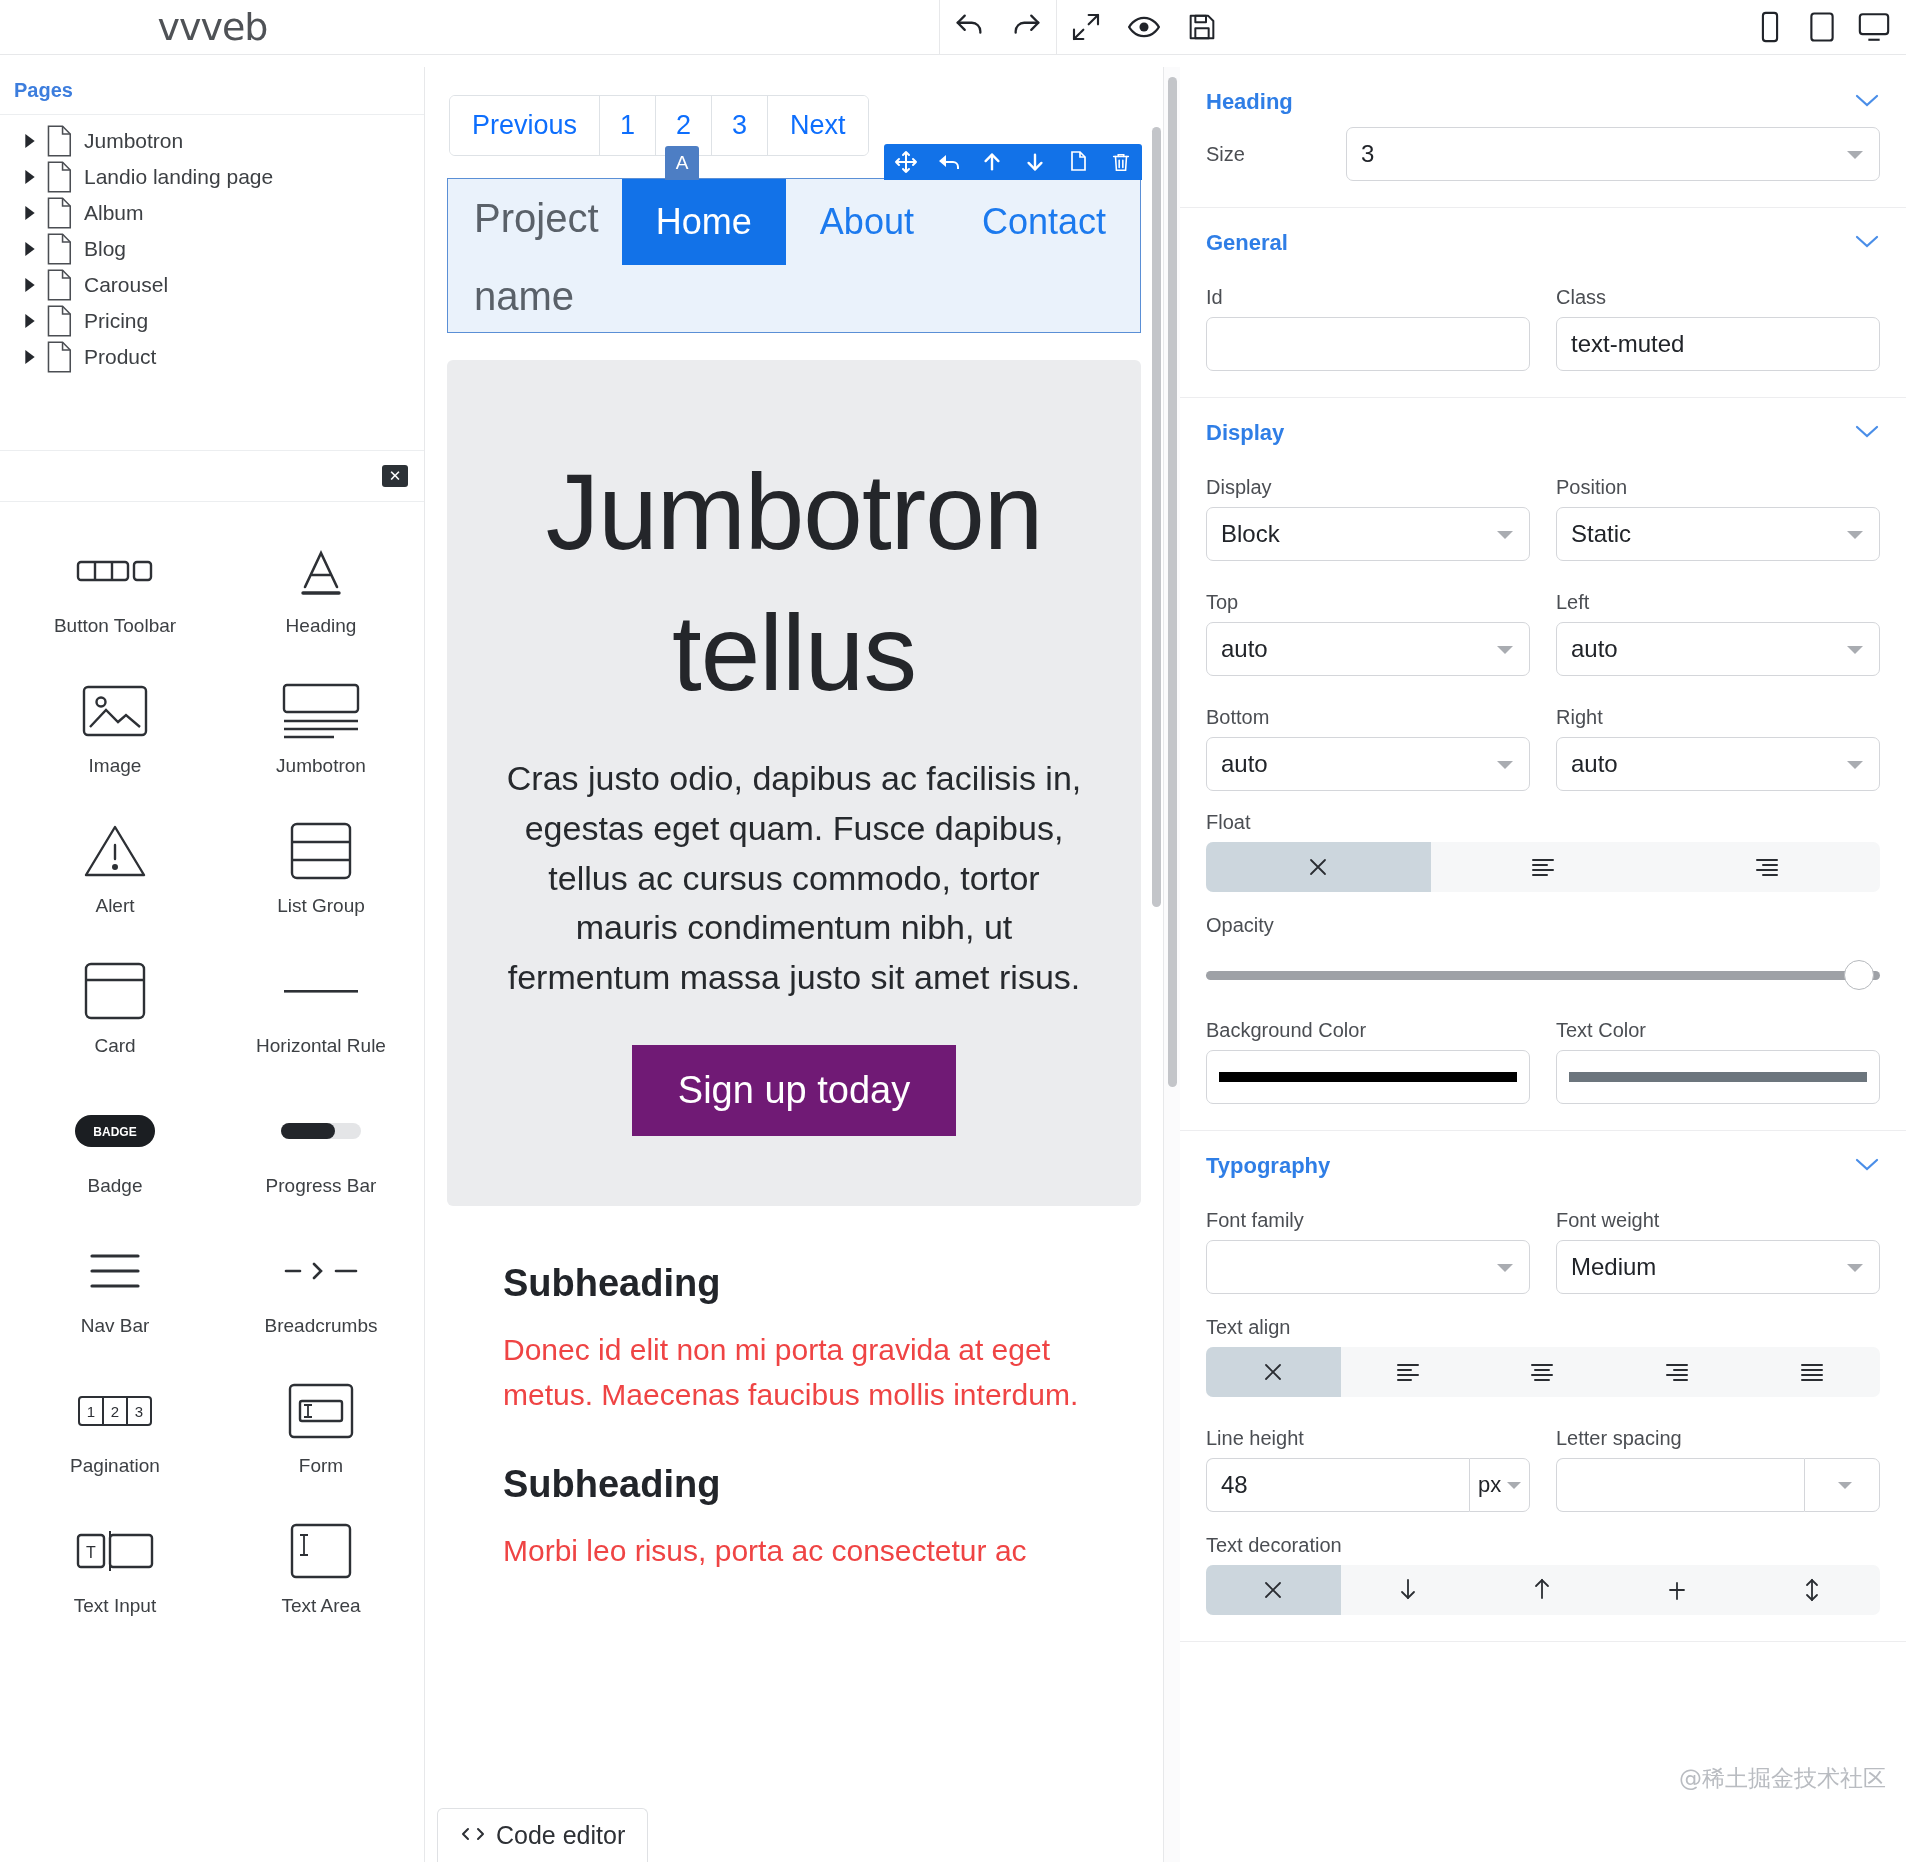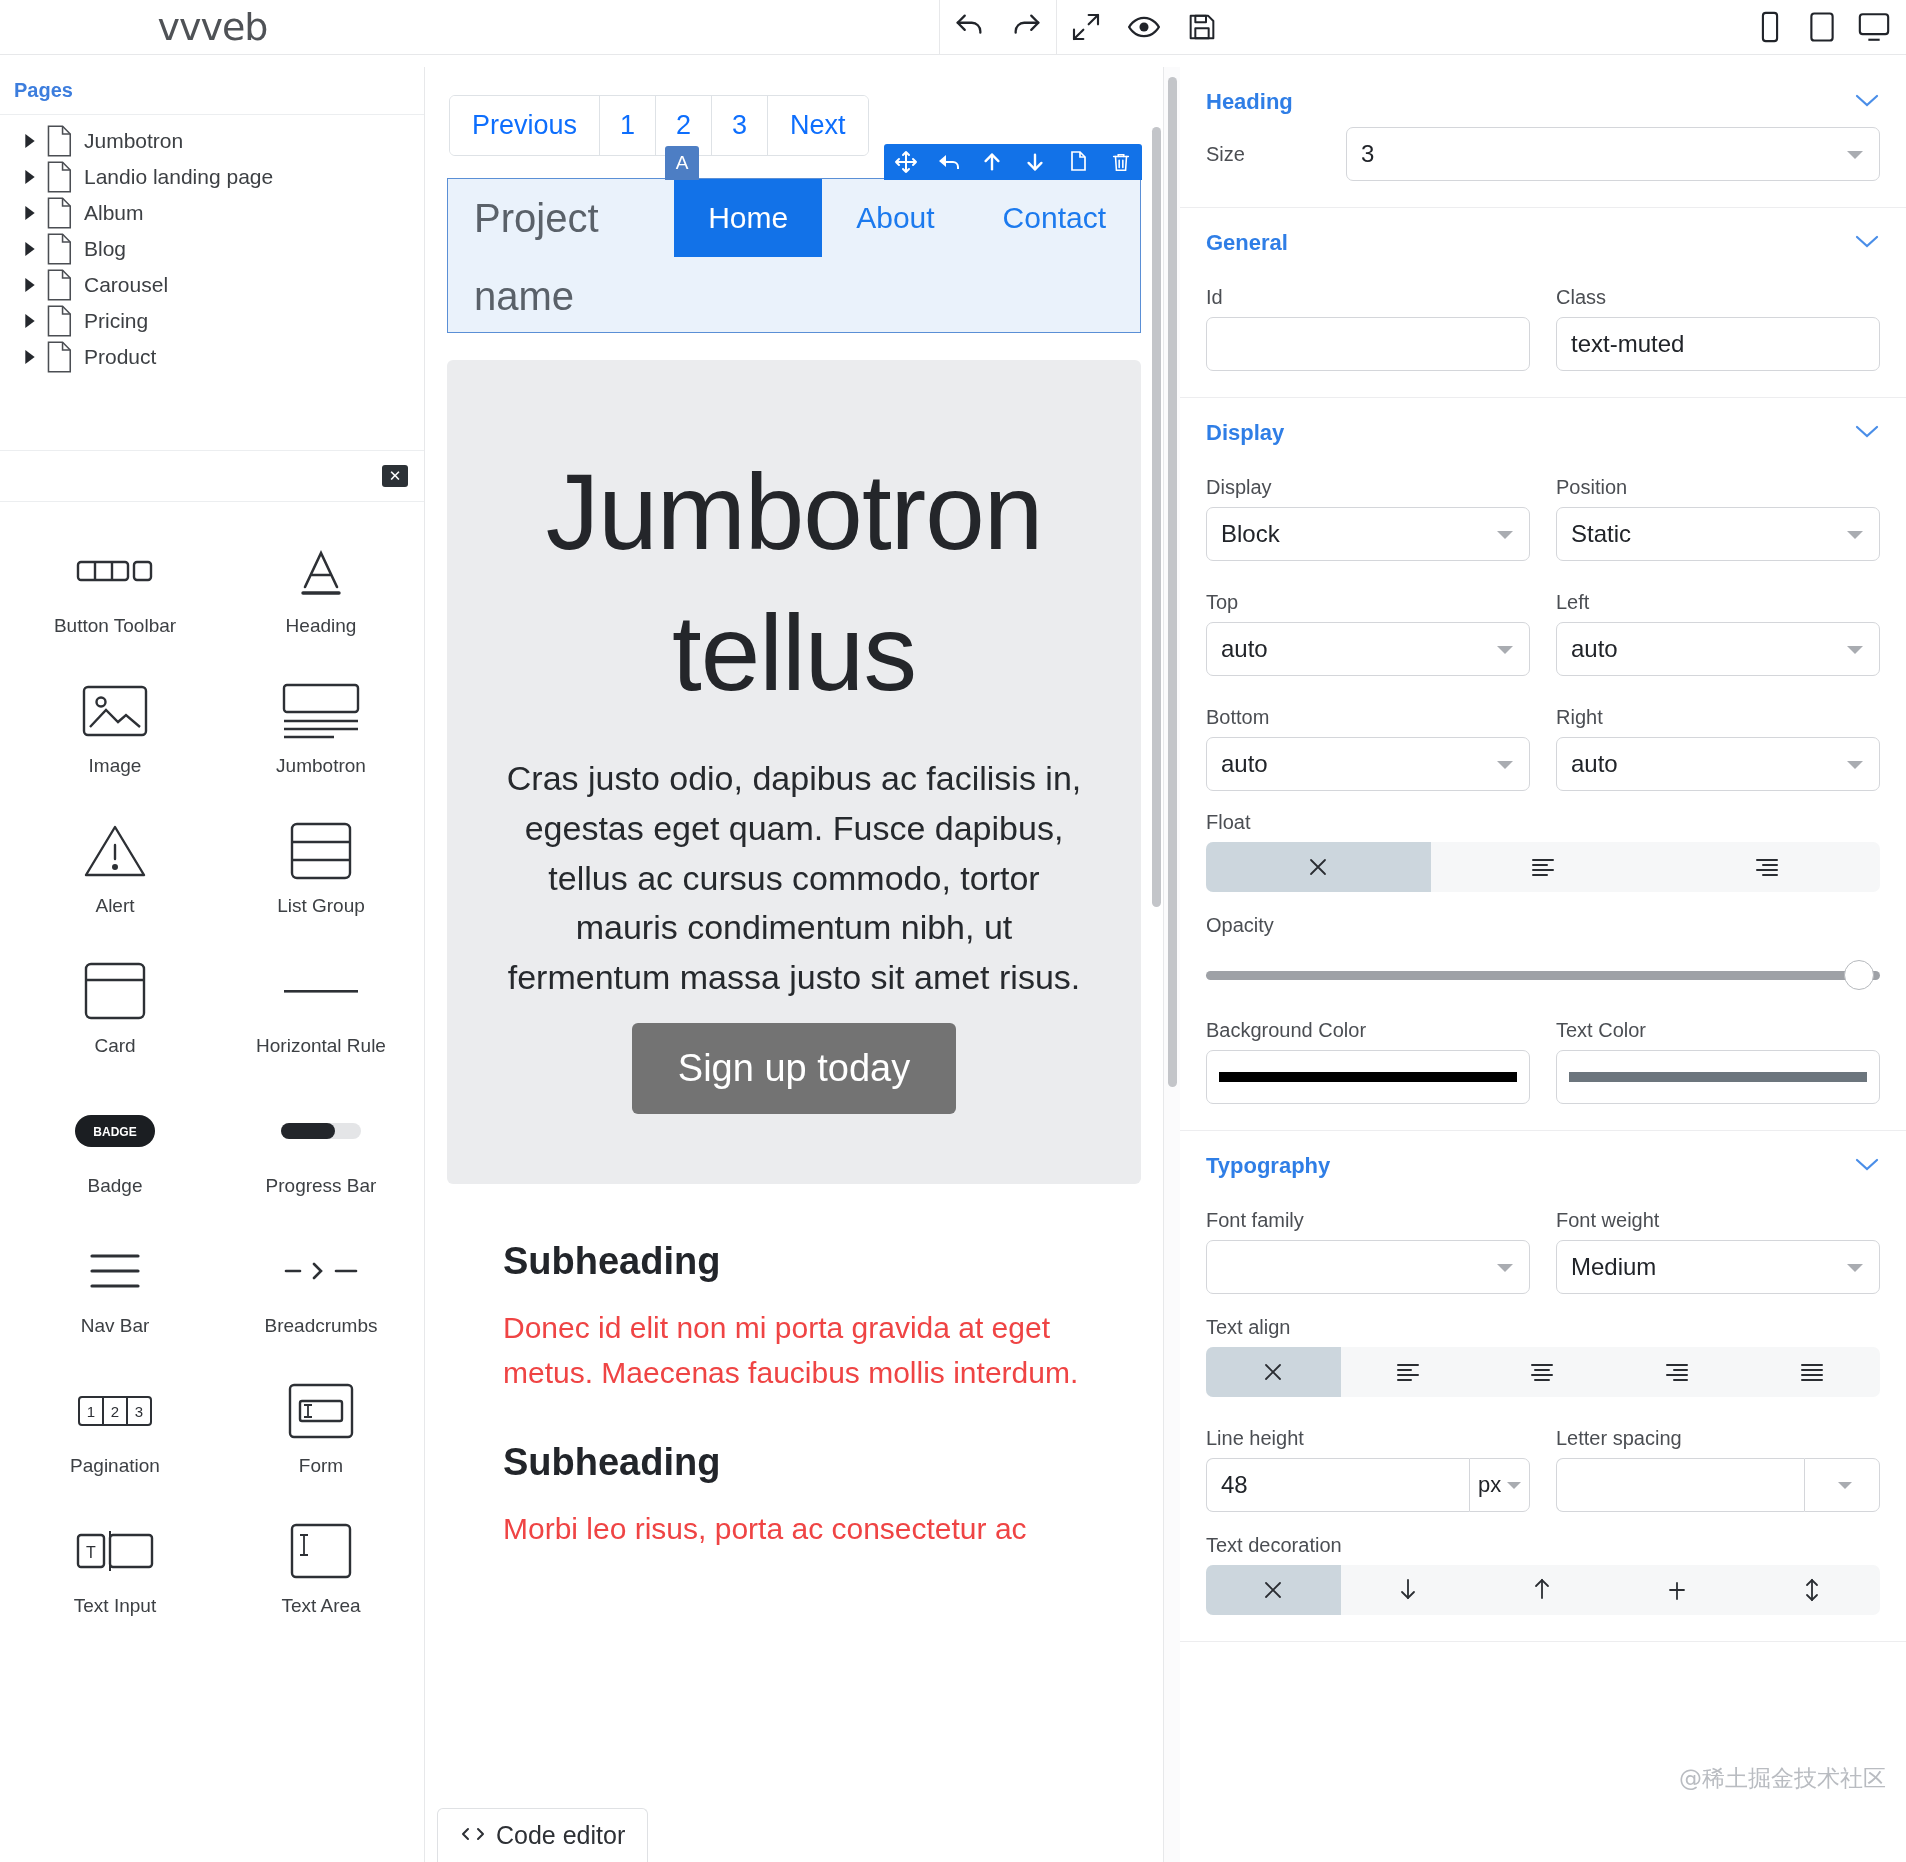--- a/index.html
+++ b/index.html
@@ -96,21 +96,21 @@
     margin-top: 22px;
     border: 1.5px solid #5a8fd6;
     background: #eaf2fb;
     height: 155px;
     display: flex; align-items: flex-start;
   }
   .project-name {
     color: #5a6169; font-size: 40px; line-height: 78px; padding-left: 26px; width: 230px;
   }
   .nav-links { display:flex; align-items:flex-start; padding-top: 0; }
-  .nav-link { font-size: 30px; color: #1c7aee; padding: 22px 34px; cursor: pointer;}
+  .nav-link { font-size: 36px; color: #1c7aee; padding: 22px 34px; cursor: pointer;}
   .nav-link.active { background: #1272e8; color: #fff; }
 
   .sel-badge {
     position: absolute; top: -33px; left: 217px;
     background: #4d7ec4; color: #fff; width: 34px; height: 34px;
     display:flex; align-items:center; justify-content:center;
     border-radius: 3px 3px 0 0; font-size: 19px;
   }
   .sel-toolbar {
     position: absolute; top: -35px; right: -2px;
@@ -119,22 +119,22 @@
   }
   .st-btn { width: 43px; height: 36px; display:flex; align-items:center; justify-content:center; color:#fff; cursor:pointer;}
 
   .jumbo {
     margin-top: 27px; background: #ebecee; border-radius: 6px;
     padding: 82px 56px 70px 56px; text-align: center;
   }
   .jumbo h1 { font-size: 107px; font-weight: 400; color: #24262a; line-height: 1.32; letter-spacing: -1px;}
   .jumbo p { font-size: 34px; line-height: 1.46; color: #26292d; margin-top: 30px; }
   .signup {
-    margin-top: 20px; display: inline-block; background: #737373; color: #fff;
-    border: none; border-radius: 6px; font-size: 38px; padding: 24px 46px; cursor: pointer;
+    margin-top: 42px; display: inline-block; background: #701a75; color: #fff;
+    border: none; border-radius: 0; font-size: 38px; padding: 24px 46px; cursor: pointer;
     font-family: "Liberation Sans", sans-serif;
   }
   .subs { padding: 56px 56px 0 56px; }
   .subs h2 { font-size: 38px; color: #22252a; font-weight: bold; margin-bottom: 22px;}
   .subs p { font-size: 30px; line-height: 1.5; color: #ef4444; margin-bottom: 46px;}
 
   .code-editor {
     position: absolute; left: 12px; bottom: 0; background: #fff;
     border: 1px solid #dfe1e4; border-bottom: none; border-radius: 6px 6px 0 0;
     padding: 12px 22px; display: flex; align-items: center; gap: 10px;

